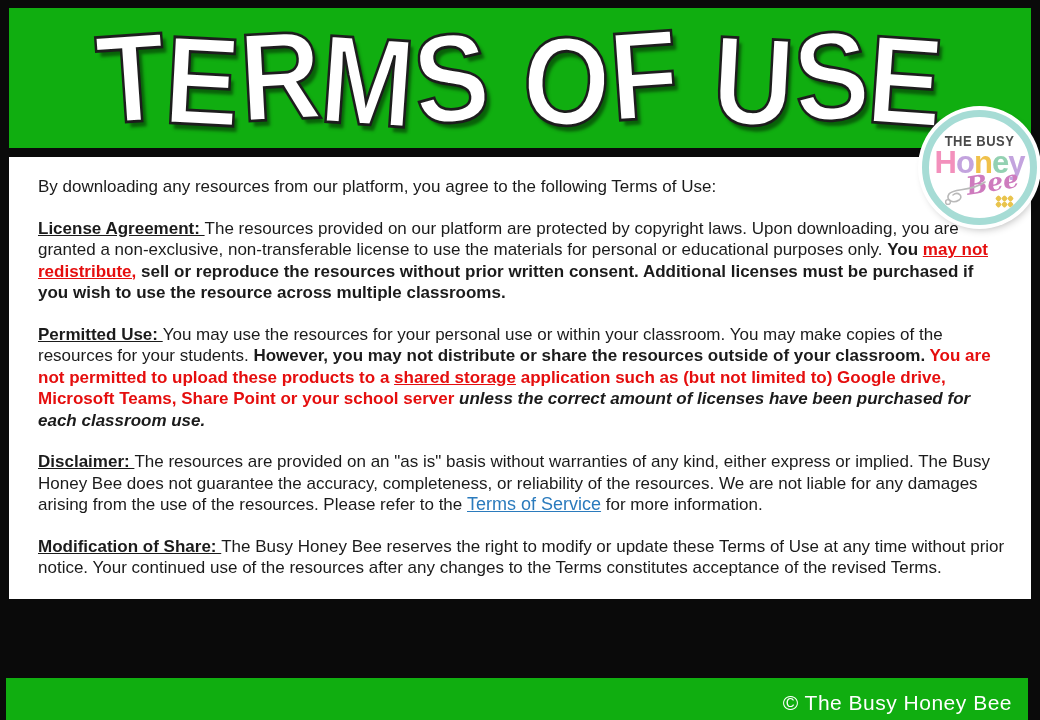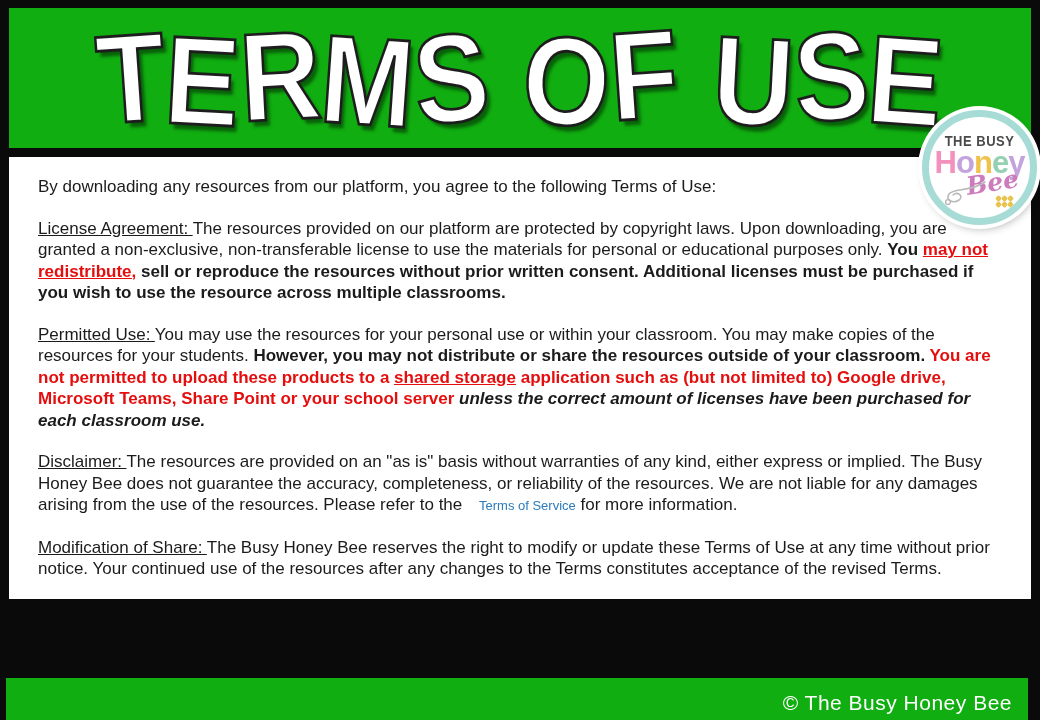--- a/index.html
+++ b/index.html
@@ -46,30 +46,30 @@
     position: absolute; left: 9px; top: 157px;
     width: 1022px; height: 442px;
     background: #ffffff;
     padding: 19px 24px 0 29px;
     color: var(--text, #1b1b1b);
     font-size: 17px;
     line-height: 21.5px;
   }
   .para { margin-bottom: 20px; }
   .run-n  { }
-  .run-h  { font-weight: normal; text-decoration: underline; }
+  .run-h  { font-weight: bold; text-decoration: underline; }
   .run-b  { font-weight: bold; }
   .run-bi { font-weight: bold; font-style: italic; }
   .run-rb { color: var(--red, #E50E0E); font-weight: bold; }
   .run-rbu{ color: var(--red, #E50E0E); font-weight: bold; text-decoration: underline; }
   .run-link {
     color: var(--link-blue, #2B7BBD);
-    font-size: 13px;
+    text-decoration: underline;
+    font-size: 18px;
     cursor: pointer;
-    margin-left: 12px;
   }
 
   
   .logo-badge {
     position: absolute; left: 922px; top: 110px;
     width: 115px; height: 115px;
     border-radius: 50%;
     background: #ffffff;
     border: 7px solid var(--logo-ring, #A6DCD5);
     box-shadow: 0 0 0 4px #ffffff, 2px 4px 8px rgba(0,0,0,0.3);

